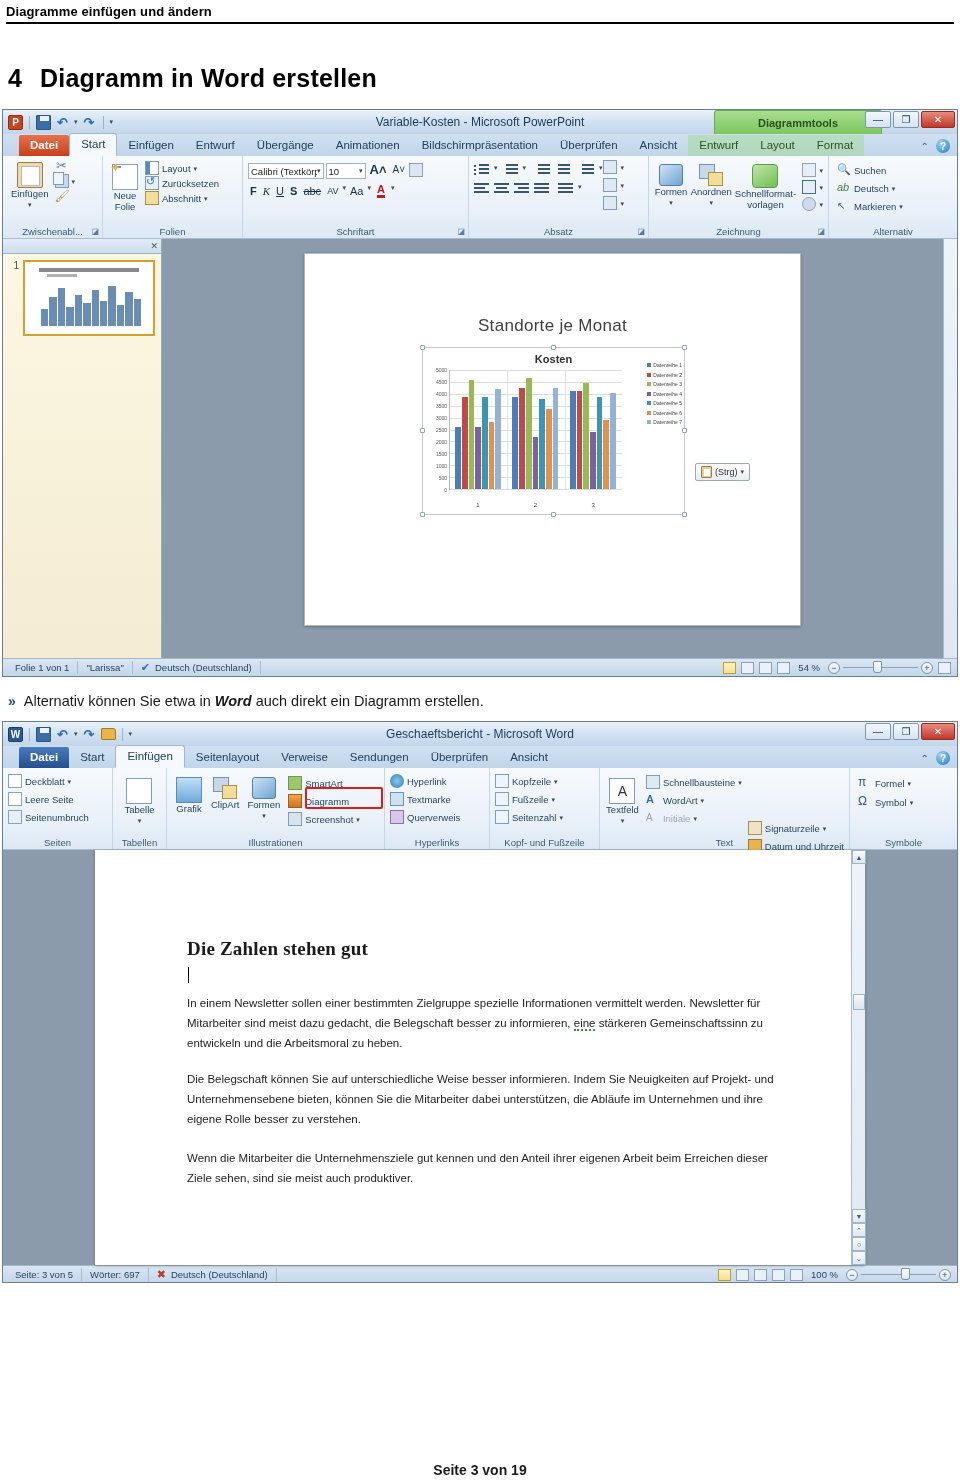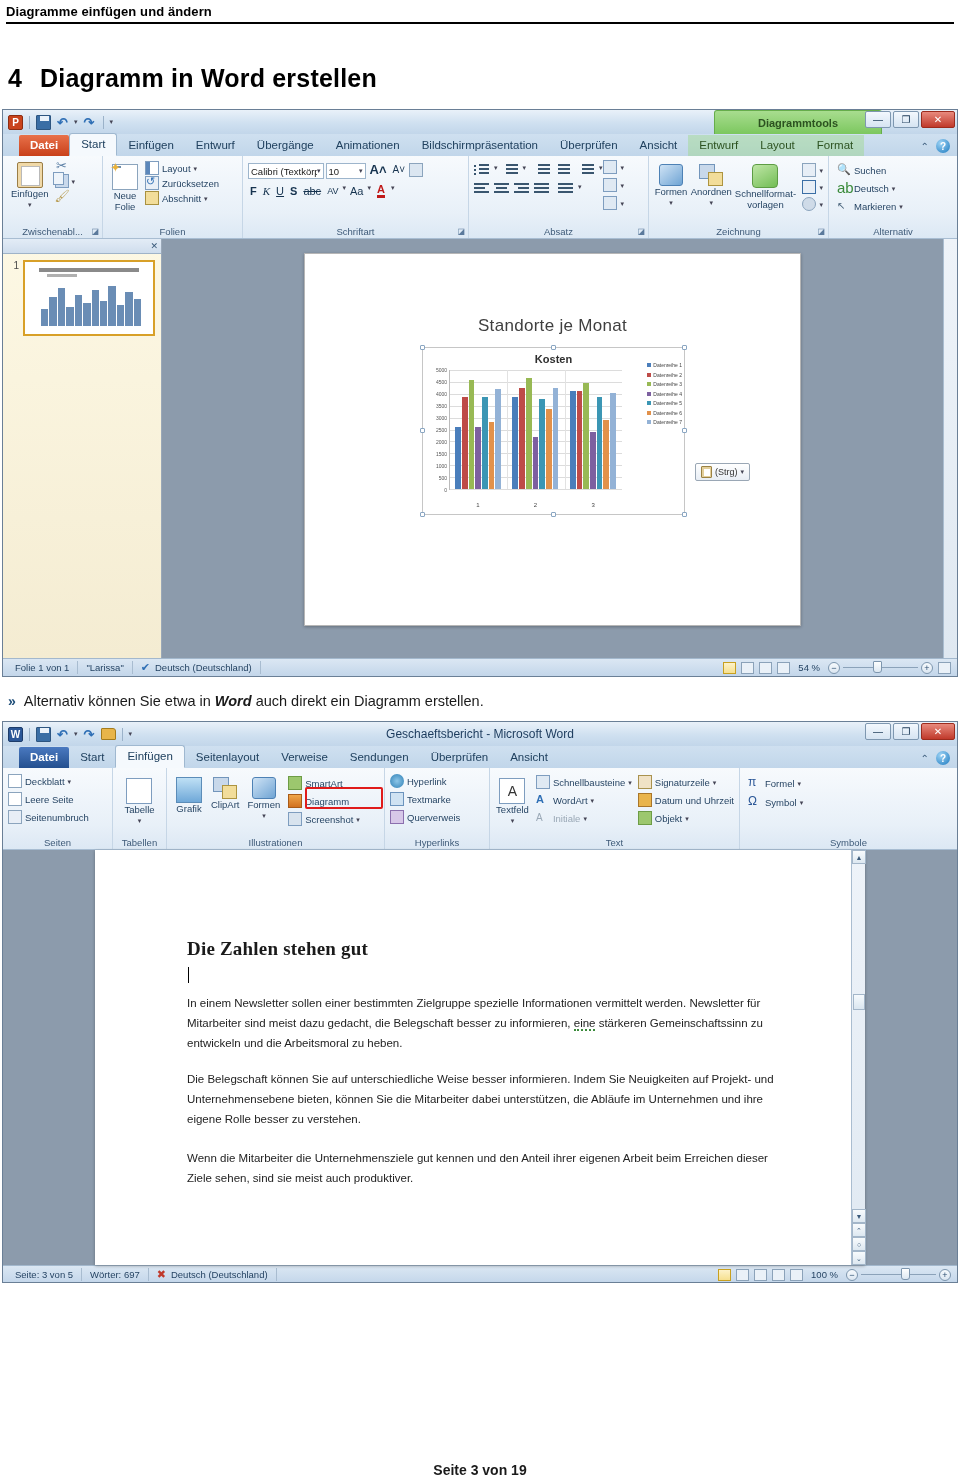--- a/index.html
+++ b/index.html
@@ -299,20 +299,21 @@
     <div class="qat">
       <div class="app-badge badge-ppt">P</div>
       <div class="qat-sep"></div>
       <div class="qat-ico ico-save"></div>
       <div class="qat-ico ico-undo">↶</div>
       <span class="caret-sm">▾</span>
       <div class="qat-ico ico-redo">↷</div>
       <div class="qat-sep"></div>
       <span class="caret-sm">▾</span>
     </div>
+    <div class="title-text">Variable-Kosten  -  Microsoft PowerPoint</div>
 
     <div class="ctx-banner" style="left:711px; width:168px;">
       <span>Diagrammtools</span>
     </div>
 
     <div class="winbtns">
       <div class="wb">—</div>
       <div class="wb">❐</div>
       <div class="wb close">✕</div>
     </div>
@@ -534,21 +535,21 @@
       <div class="rglaunch">◪</div>
     </div>
 
     <div class="rgroup" style="width:auto; flex:1; padding-left:8px;">
       <div class="smallcol" style="gap:4px; margin-top:4px;">
         <span class="smallrow">
           <span class="gi" style="color:#2f6fb5;font-size:11px;line-height:13px;">🔍</span>
           <span>Suchen</span>
         </span>
         <span class="smallrow">
-          <span class="gi" style="color:#3a8a3a;font-size:15px;line-height:13px;">ab</span>
+          <span class="gi" style="color:#3a8a3a;font-size:11px;line-height:13px;font-style:italic;">ab</span>
           <span>Deutsch</span>
           <span class="caret-sm">▾</span>
         </span>
         <span class="smallrow">
           <span class="gi" style="color:#3a566f;font-size:10px;line-height:13px;">↖</span>
           <span>Markieren</span>
           <span class="caret-sm">▾</span>
         </span>
       </div>
       <div class="rglabel">Alternativ</div>
@@ -845,20 +846,40 @@
           <span>Textmarke</span>
         </span>
         <span class="smallrow">
           <span class="gi" style="background:#d7c7e8;border:1px solid #8b6fae;"></span>
           <span>Querverweis</span>
         </span>
       </div>
       <div class="rglabel">Hyperlinks</div>
     </div>
 
+    <div class="rgroup" style="width:110px;">
+      <div class="smallcol" style="gap:4px;margin-top:3px;">
+        <span class="smallrow">
+          <span class="gi" style="background:#eef4fa;border:1px solid #7e9dbf;"></span>
+          <span>Kopfzeile</span>
+          <span class="caret-sm">▾</span>
+        </span>
+        <span class="smallrow">
+          <span class="gi" style="background:#eef4fa;border:1px solid #7e9dbf;"></span>
+          <span>Fußzeile</span>
+          <span class="caret-sm">▾</span>
+        </span>
+        <span class="smallrow">
+          <span class="gi" style="background:#eef4fa;border:1px solid #7e9dbf;"></span>
+          <span>Seitenzahl</span>
+          <span class="caret-sm">▾</span>
+        </span>
+      </div>
+      <div class="rglabel">Kopf- und Fußzeile</div>
+    </div>
 
     <div class="rgroup" style="width:250px;">
       <div class="rgbody" style="gap:6px;margin-top:4px;">
         <div class="bigbtn" style="margin-top:2px;">
           <span class="gi-lg" style="background:#fff;border:1px solid #7e9dbf;font-size:14px;line-height:24px;text-align:center;color:#333;">A</span>
           <span>Textfeld</span>
           <span class="caret-sm">▾</span>
         </div>
         <div class="smallcol" style="gap:4px;">
           <span class="smallrow">
@@ -870,21 +891,21 @@
             <span class="gi" style="color:#2f6fb5;font-weight:bold;font-size:11px;line-height:13px;">A</span>
             <span>WordArt</span>
             <span class="caret-sm">▾</span>
           </span>
           <span class="smallrow" style="color:#9aa8b6;">
             <span class="gi" style="color:#9aa8b6;font-size:10px;line-height:13px;">A</span>
             <span>Initiale</span>
             <span class="caret-sm">▾</span>
           </span>
         </div>
-        <div class="smallcol" style="gap:4px;">
+        <div class="smallcol" style="gap:4px;margin-top:46px;">
           <span class="smallrow">
             <span class="gi" style="background:#f0e2c6;border:1px solid #a9924f;"></span>
             <span>Signaturzeile</span>
             <span class="caret-sm">▾</span>
           </span>
           <span class="smallrow">
             <span class="gi" style="background:#e9b44c;border:1px solid #a9762a;"></span>
             <span>Datum und Uhrzeit</span>
           </span>
           <span class="smallrow">

